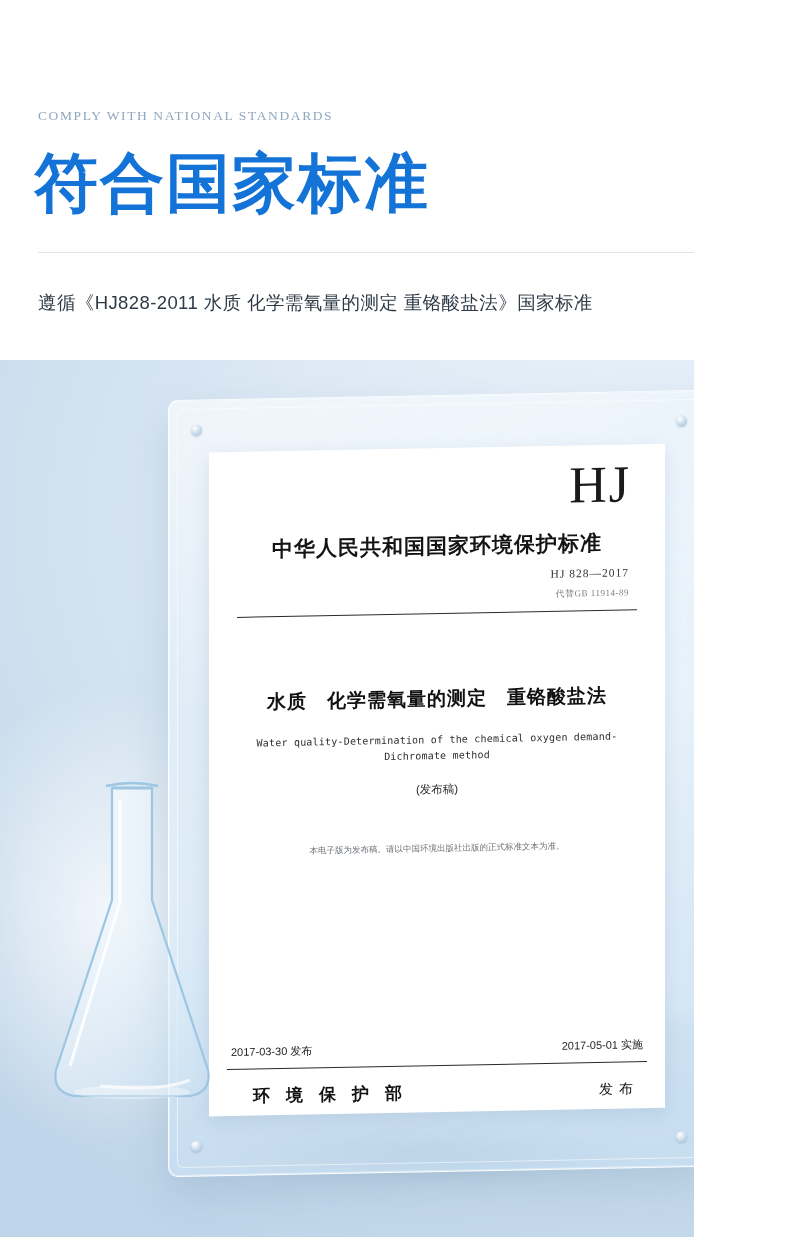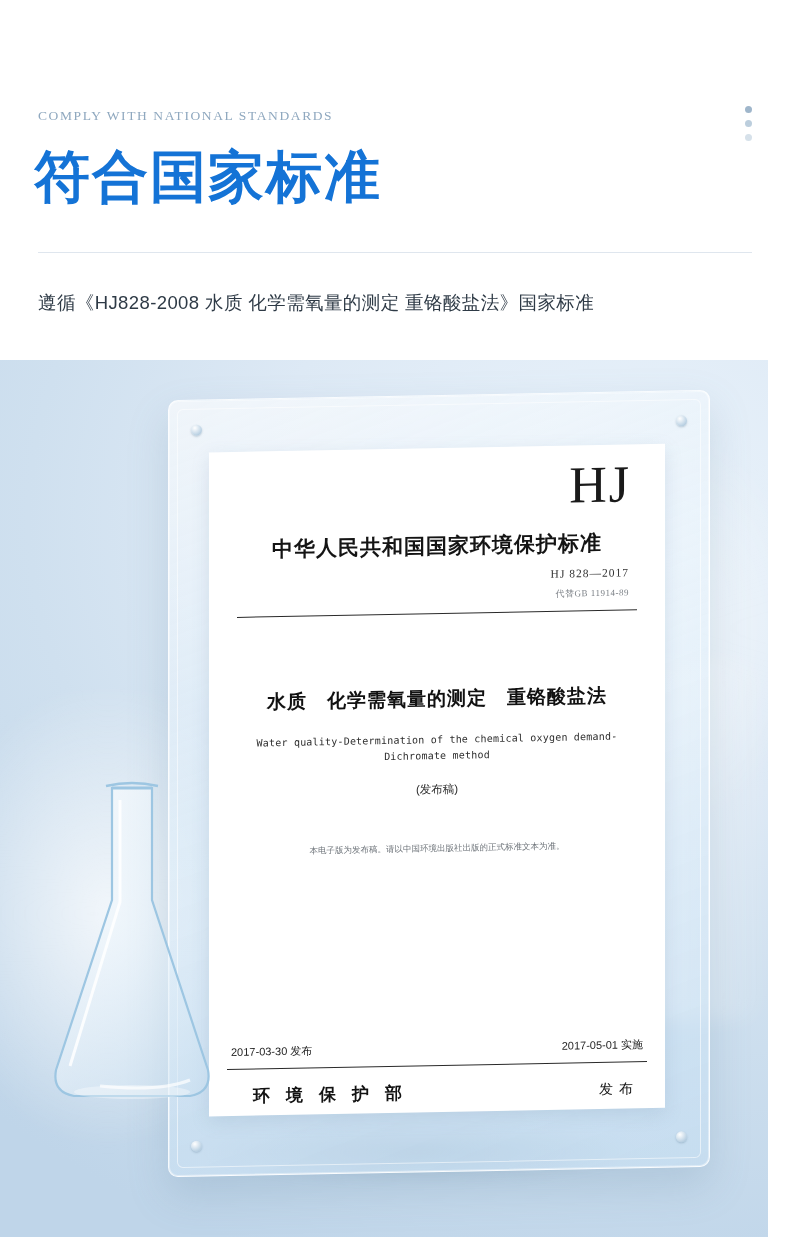--- a/index.html
+++ b/index.html
@@ -5,21 +5,21 @@
   html, body {
     margin: 0;
     padding: 0;
     background: #ffffff;
   }
   body {
     font-family: "Liberation Sans", sans-serif;
   }
   .page {
     position: relative;
-    width: 768px;
+    width: 694px;
     height: 1237px;
     overflow: hidden;
     background: #f97316;
   }
 
   
   .header {
     position: absolute;
     left: 0;
     top: 0;
@@ -36,21 +36,21 @@
     letter-spacing: 1.6px;
     color: #8fa8bf;
     white-space: nowrap;
   }
   .headline {
     position: absolute;
     left: 34px;
     top: 140px;
     font-family: "DejaVu Sans", sans-serif;
     font-weight: bold;
-    font-size: 56px;
+    font-size: 64px;
     letter-spacing: 2px;
     color: #1473d6;
     white-space: nowrap;
   }
   .rule {
     position: absolute;
     left: 38px;
     top: 252px;
     width: 714px;
     height: 1px;
@@ -326,21 +326,21 @@
 </head>
 <body>
 
 <div class="page">
 
   <div class="header">
     <div class="eyebrow">COMPLY WITH NATIONAL STANDARDS</div>
     <div class="headline">符合国家标准</div>
     <div class="rule"></div>
     <div class="subtext">
-      <div>遵循《HJ828-2008 水质 化学需氧量的测定 重铬酸盐法》国家标准</div>
+      <div>遵循《HJ828-2011 水质 化学需氧量的测定 重铬酸盐法》国家标准</div>
     </div>
     <div class="dots">
       <span></span>
       <span></span>
       <span></span>
     </div>
   </div>
 
   <div class="photo">
     <div class="bg-soft-1"></div>

